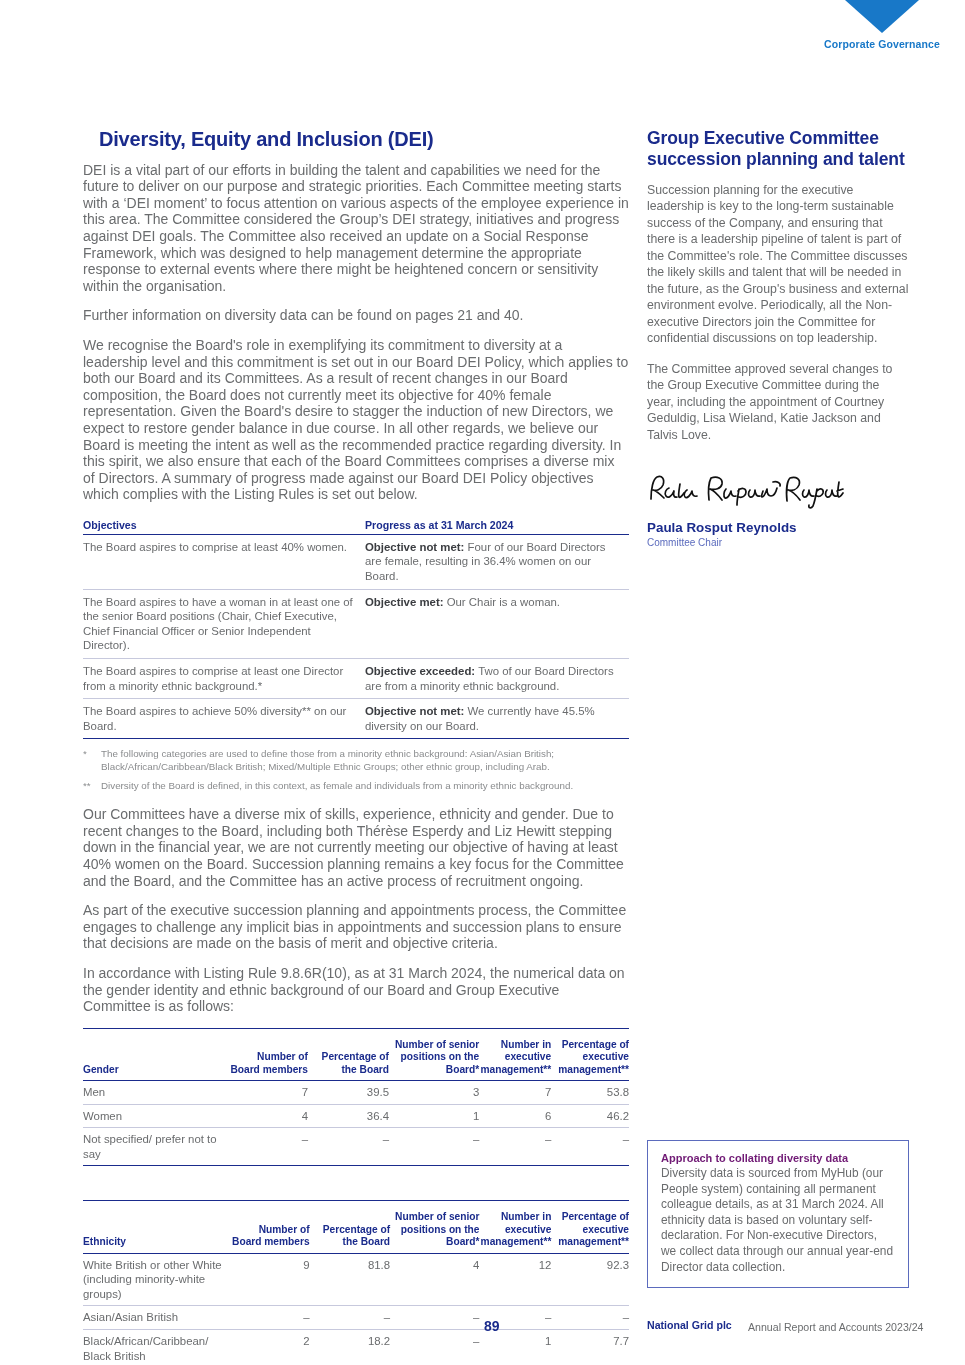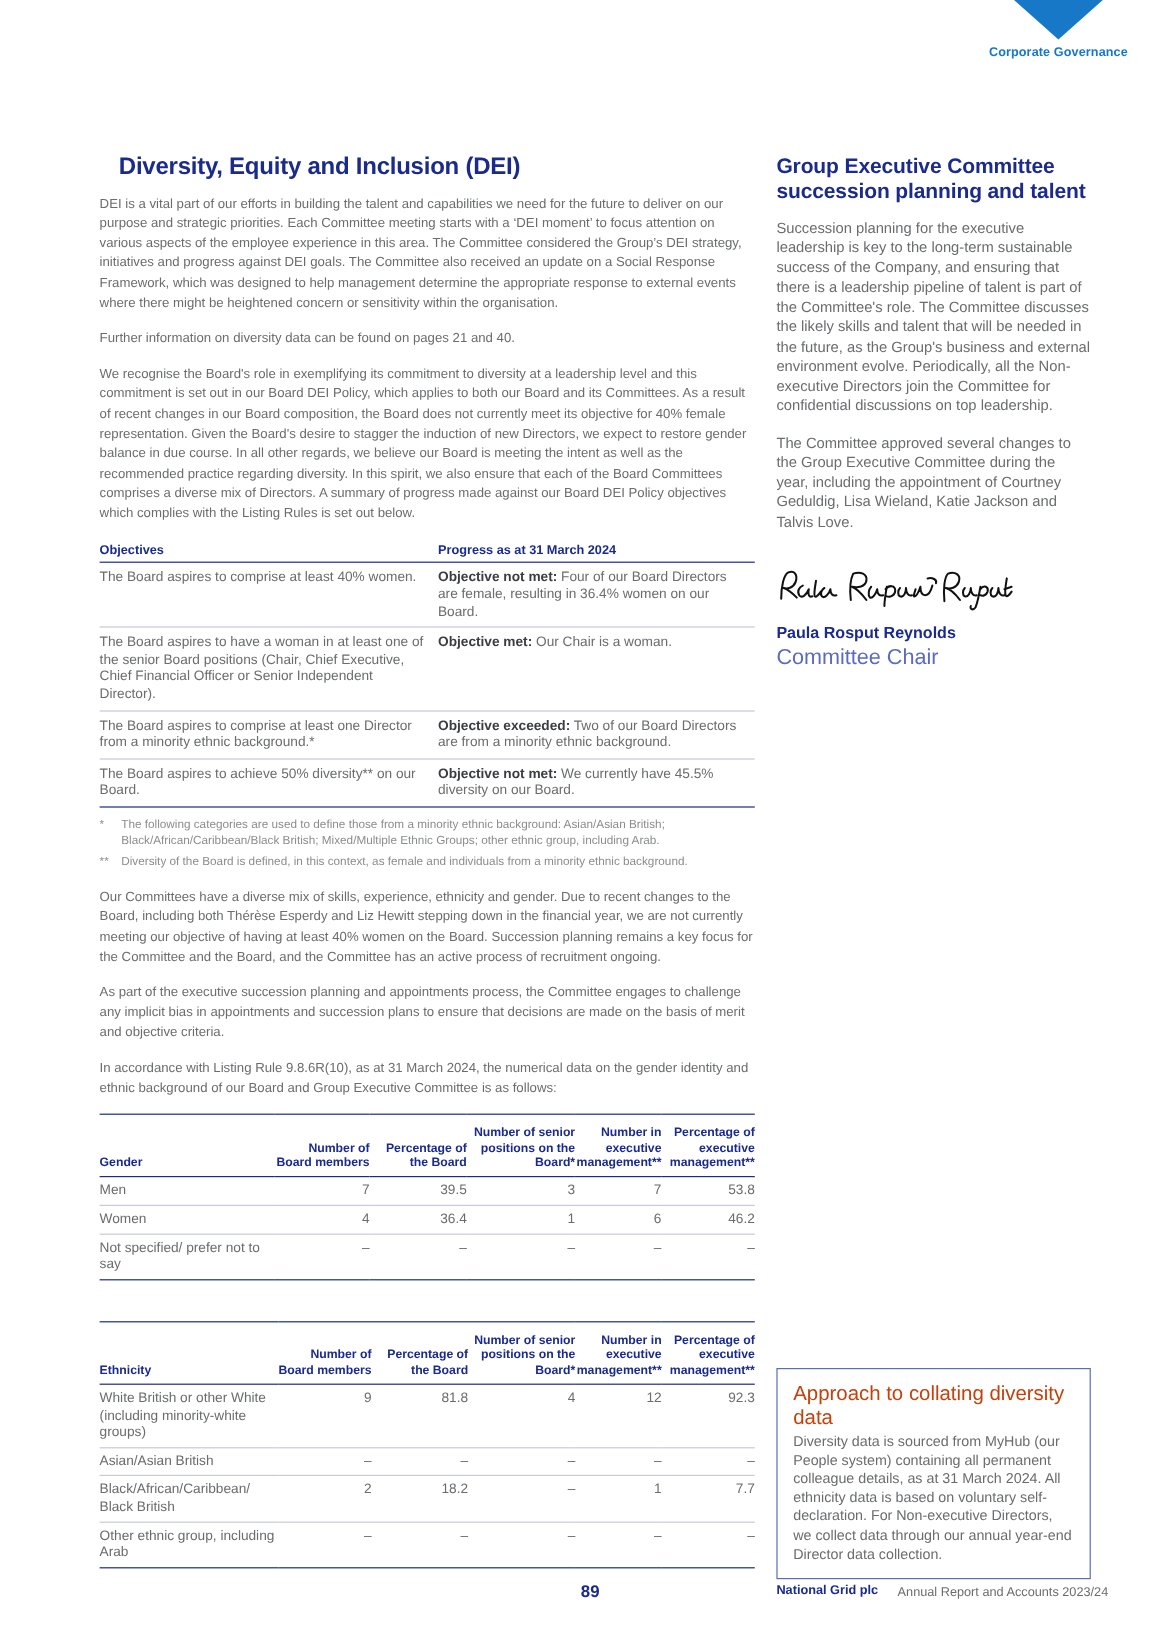--- a/index.html
+++ b/index.html
@@ -28,21 +28,21 @@
 
   h1.main-title{
     font-size:20px; font-weight:bold; color:#1a2b8c;
     margin:0 0 10px 16px; letter-spacing:-.2px; line-height:1.18;
   }
   h2.side-title{
     font-size:17.5px; font-weight:bold; color:#1a2b8c;
     margin:0 0 11px 0; line-height:1.22; letter-spacing:-.1px;
   }
   p.body{
-    font-size:11px; line-height:16.6px; margin:0 0 13px 0;
+    font-size:14px; line-height:16.6px; margin:0 0 13px 0;
     color:#6a6c6e;
   }
   p.body.side{ font-size:12.3px; line-height:16.5px; margin-bottom:14px; }
 
   
   table.obj{ width:546px; border-collapse:collapse; margin:4px 0 6px 0; }
   table.obj th{
     font-size:10.6px; font-weight:bold; color:#1a2b8c;
     text-align:left; padding:3px 6px 3px 0; vertical-align:bottom;
     border-bottom:1.6px solid #1a2b8c;
@@ -81,29 +81,29 @@
   }
   table.data td.lbl{ text-align:left; }
   table.data tr:last-child td{ border-bottom:1.6px solid #1a2b8c; }
   .w-lbl{ width:150px; } .w-n{ width:80px; } .w-p{ width:82px; }
   .w-s{ width:92px; } .w-e{ width:72px; } .w-pe{ width:78px; }
 
   
   .sig-block{ margin-top:26px; }
   .sig-svg{ display:block; }
   .sig-name{ font-size:13.4px; font-weight:bold; color:#1a2b8c; margin-top:9px; }
-  .sig-role{ font-size:18px; color:#5b6bbd; margin-top:2px; }
+  .sig-role{ font-size:10px; color:#5b6bbd; margin-top:2px; }
 
   
   .callout{
     position:absolute; left:647px; top:1140px; width:262px;
     box-sizing:border-box;
     border:1.2px solid #5b6bbd; padding:11px 13px 12px 13px;
   }
-  .callout h3{ font-size:17px; font-weight:normal; color:#c2410c; margin:0 0 2px 0; }
+  .callout h3{ font-size:11px; font-weight:bold; color:#701a75; margin:0 0 2px 0; }
   .callout p{ font-size:11.9px; line-height:15.6px; color:#6a6c6e; margin:0; }
 
   
   .footer{ position:absolute; left:0; top:1318px; width:965px; }
   .pgno{ position:absolute; left:484px; top:0; font-size:14px;
          font-weight:bold; color:#1a2b8c; }
   .f-brand{ position:absolute; left:647px; top:1px; font-size:10.6px;
             font-weight:bold; color:#1a2b8c; }
   .f-report{ position:absolute; left:748px; top:3px; font-size:10.6px;
              color:#6a6c6e; }

